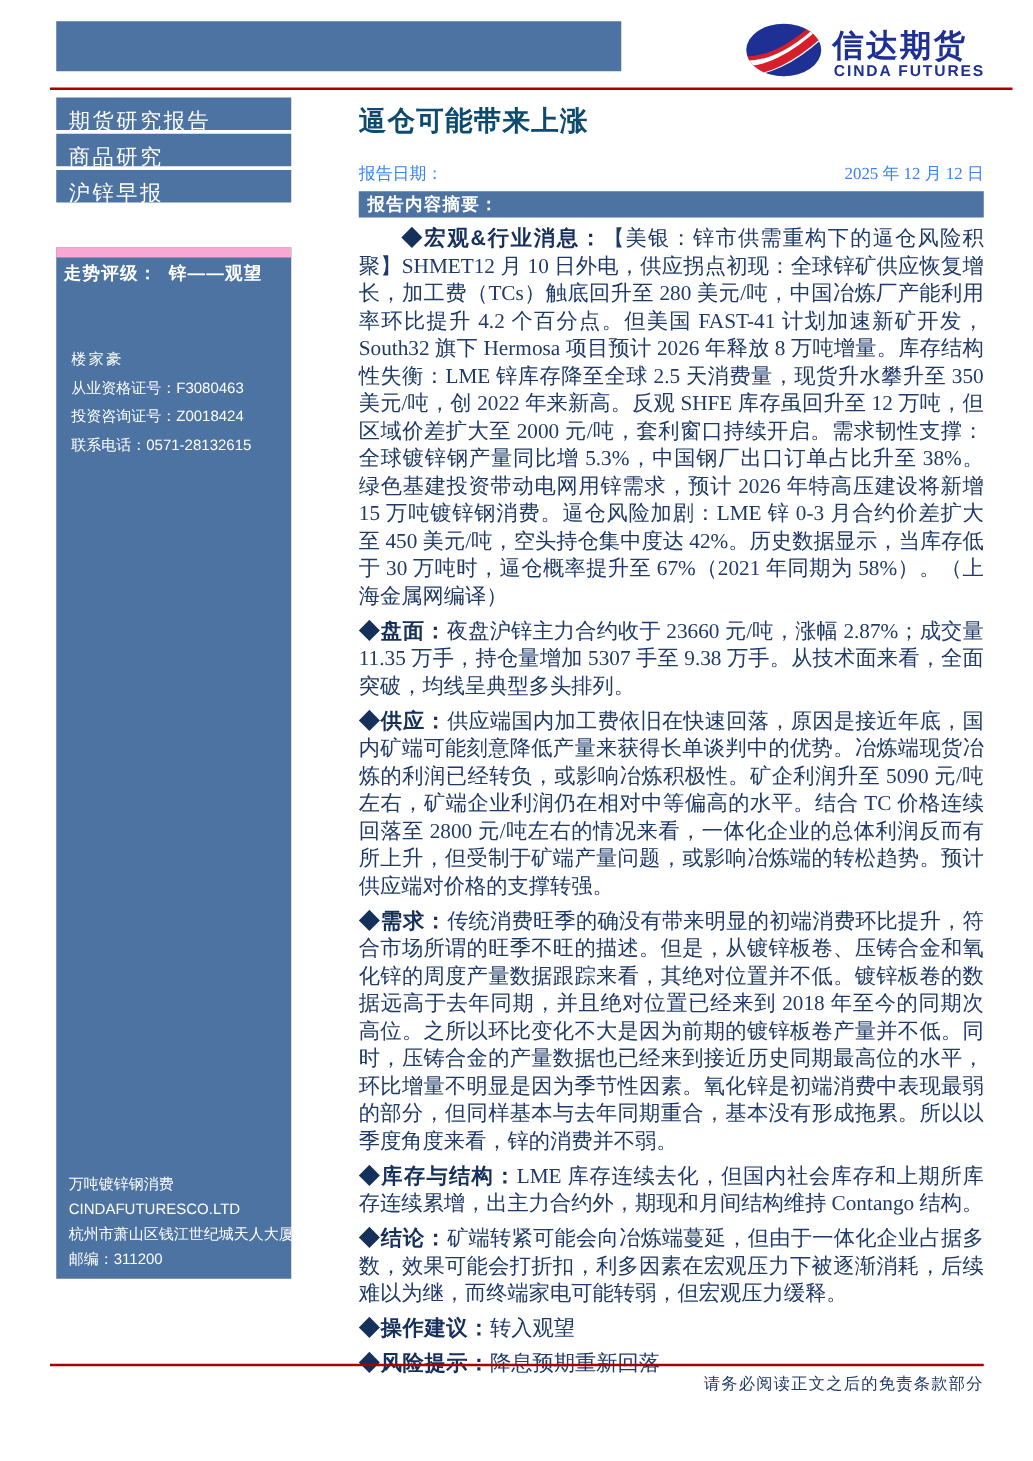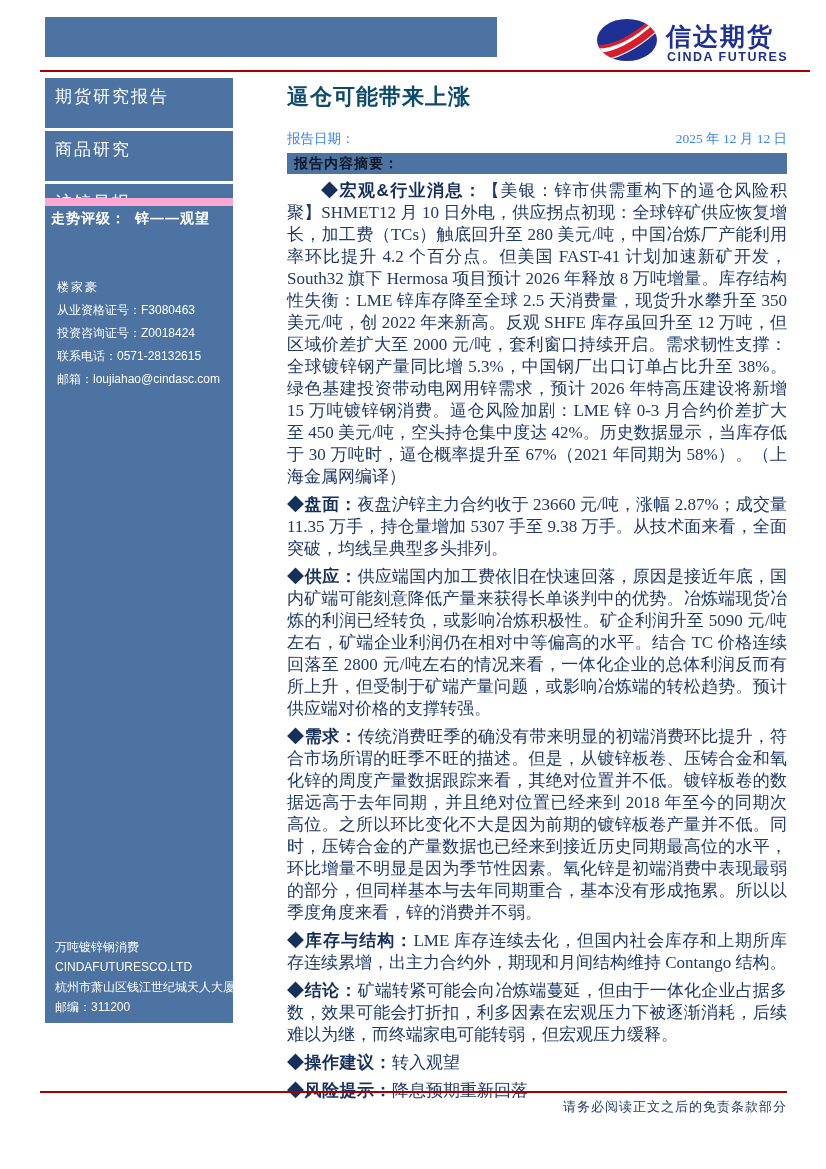--- a/index.html
+++ b/index.html
@@ -16,21 +16,21 @@
     background:#4c73a2;
   }
   .logo-wrap { position:absolute; left:596px; top:16px; width:200px; height:48px; }
   .top-rule {
     position:absolute; left:40px; top:70px; width:770px; height:2px;
     background:#a80000;
   }
   
   .sidebar { position:absolute; left:45px; top:78px; width:188px; }
   .side-box {
-    background:#4c73a2; color:#fff; height:50px; line-height:38px;
+    background:#4c73a2; color:#fff; height:26px; line-height:38px;
     padding-left:10px; font-size:17px; letter-spacing:2px; margin-bottom:3px;
   }
   .side-panel {
     position:absolute; left:45px; top:198px; width:188px; height:825px;
     background:#4c73a2; border-top:8px solid #f9a8d4;
   }
   .rating-row {
     color:#fff; font-weight:bold; font-size:14px; padding:4px 6px 0 6px;
     letter-spacing:1px; white-space:nowrap;
   }
@@ -48,21 +48,21 @@
     font-size:22px; font-weight:bold; color:#0c4a6e; letter-spacing:1px;
     font-family:"Liberation Sans", sans-serif;
   }
   .date-row {
     display:flex; justify-content:space-between; align-items:baseline;
     margin-top:18px; font-size:13.5px; color:#3b82f6;
     font-family:"Liberation Serif", serif;
     text-align:center;
   }
   .summary-bar {
-    margin-top:5px; background:#4c73a2; color:#0f172a; font-weight:bold;
+    margin-top:5px; background:#4c73a2; color:#ffffff; font-weight:bold;
     font-size:14px; height:21px; line-height:21px; padding-left:7px;
     letter-spacing:1px;
   }
   .body-sections { margin-top:6px; }
   .body-para {
     font-family:"Liberation Serif", serif;
     font-size:17px; line-height:22px; text-align:justify;
     color:#1f3a68; margin-top:6px;
   }
   .body-para.indent { text-indent:2em; }
@@ -117,21 +117,20 @@
   <div class="side-panel">
     <div class="rating-row">
       <span>走势评级：</span><span class="val">锌——观望</span>
     </div>
     <div class="analyst-block">
       <div class="analyst-name">楼家豪</div>
       <div>
           <div>从业资格证号：F3080463</div>
           <div>投资咨询证号：Z0018424</div>
           <div>联系电话：0571-28132615</div>
-          <div>邮箱：loujiahao@cindasc.com</div>
         </div>
     </div>
     <div class="company-block">
         <div>万吨镀锌钢消费</div>
         <div>CINDAFUTURESCO.LTD</div>
         <div>杭州市萧山区钱江世纪城天人大厦19-20楼</div>
         <div>邮编：311200</div>
       </div>
   </div>
 

